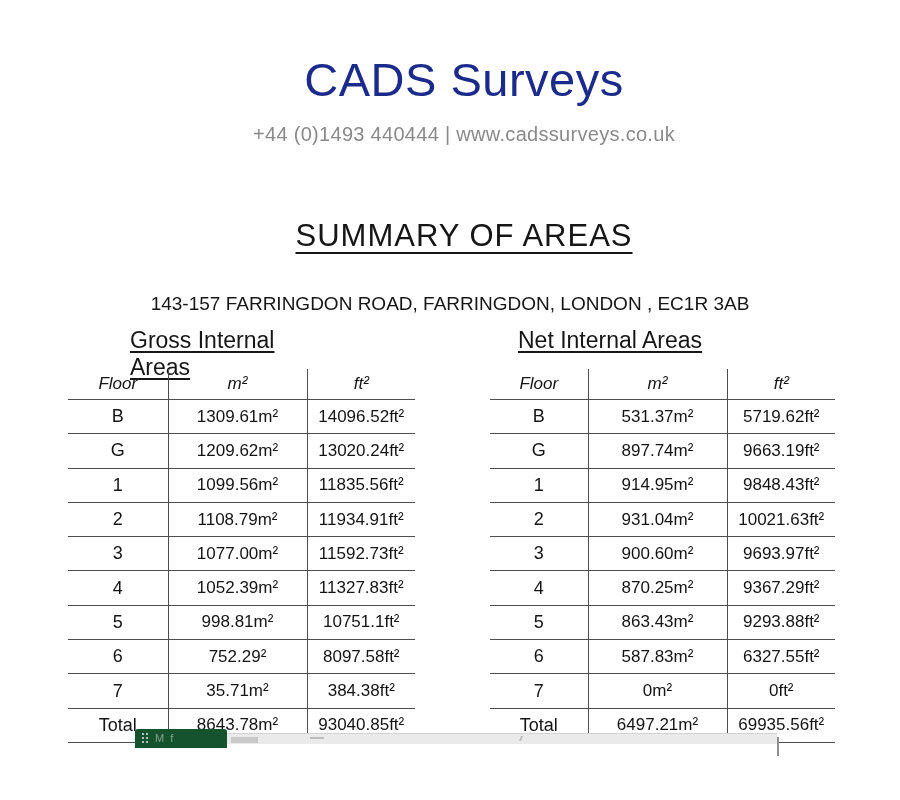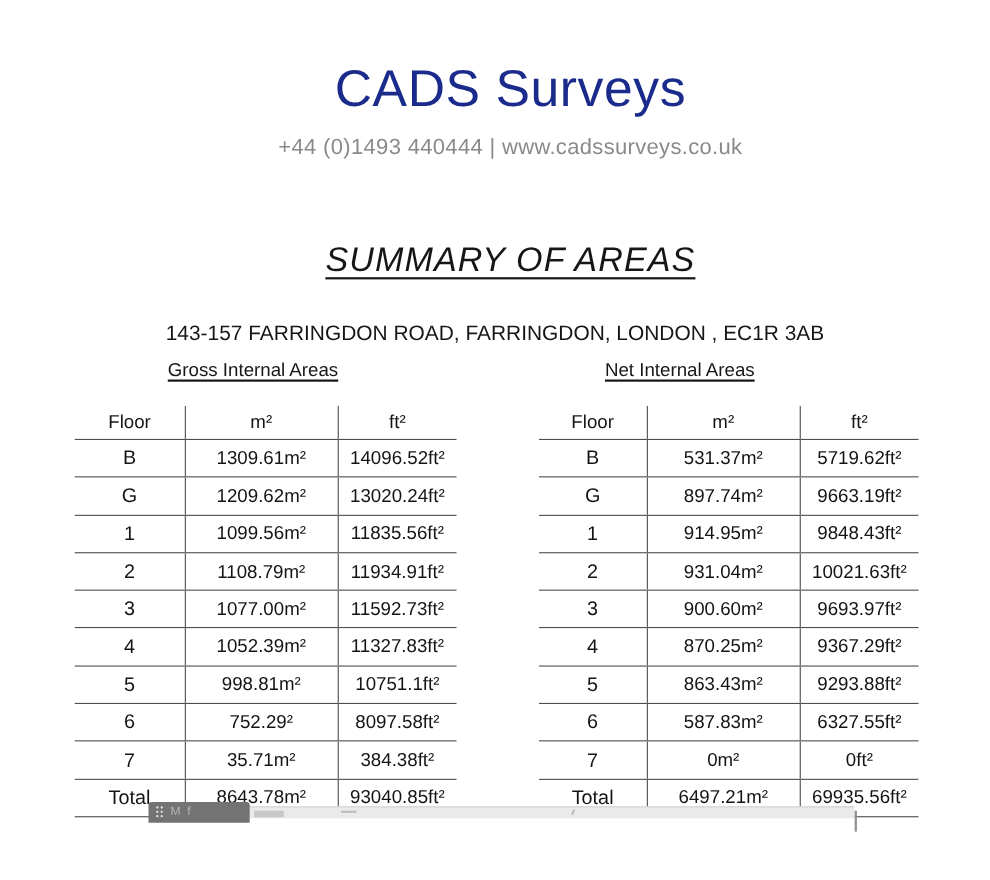--- a/index.html
+++ b/index.html
@@ -11,64 +11,63 @@
   }
   .centered{position:absolute;left:0;width:900px;text-align:center;}
   .shift{transform:translateX(14px);}
   .brand{top:52px;font-size:47px;color:#1b2b8c;letter-spacing:0.5px;}
   .contact{top:123px;font-size:20px;color:#8a8a8a;letter-spacing:0.3px;}
   .doc-title{top:218px;font-size:31px;letter-spacing:1px;}
   .doc-title span{
     text-decoration:underline;
     text-decoration-thickness:2px;
     text-underline-offset:6px;
-    font-style:italic;
   }
   .address{top:293px;font-size:19px;}
-  .tbl-heading{position:absolute;top:327px;width:200px;text-align:center;font-size:17px;}
+  .tbl-heading{position:absolute;top:327px;width:200px;text-align:left;font-size:23px;}
   .tbl-heading span{
     text-decoration:underline;
     text-decoration-thickness:1.5px;
     text-underline-offset:3px;
   }
   .heading-left{left:130px;}
   .heading-right{left:518px;}
 
   table.areas{
     position:absolute;top:369px;
     border-collapse:collapse;table-layout:fixed;
     z-index:2;
   }
   .areas-left{left:68px;width:347px;}
   .areas-right{left:490px;width:345px;}
   table.areas th, table.areas td{
     padding:0;margin:0;text-align:center;vertical-align:middle;
     font-weight:normal;font-size:17px;color:#141414;
     border-bottom:1.5px solid #4d4d4d;
   }
-  table.areas th{height:30px;}
+  table.areas th{height:30px;font-style:italic;}
   table.areas td{height:33.3px;}
   table.areas th:nth-child(n+2), table.areas td:nth-child(n+2){
     border-left:1.5px solid #4d4d4d;
   }
   table.areas td:first-child{font-size:18px;}
 
   
   .toolbar-strip{
     position:absolute;left:226px;top:733px;width:551px;height:10px;
     background:#eaeaea;border-top:1px solid #d2d2d2;z-index:3;
   }
   .toolbar-chip{
     position:absolute;left:5px;top:3px;width:27px;height:6px;background:#c8c8c8;
   }
   .toolbar-mark1{position:absolute;left:84px;top:3px;width:14px;height:2px;background:#bdbdbd;}
   .toolbar-mark2{position:absolute;left:294px;top:2px;width:2px;height:5px;background:#bdbdbd;transform:skewX(-20deg);}
   .toolbar-handle{
     position:absolute;left:135px;top:729px;width:92px;height:19px;
-    background:#737373;border-radius:3px 3px 0 0;z-index:4;
+    background:#14532d;border-radius:3px 3px 0 0;z-index:4;
   }
   .grip{
     position:absolute;left:7px;top:4px;width:7px;height:11px;
     display:grid;grid-template-columns:1fr 1fr;grid-template-rows:1fr 1fr 1fr;gap:1px;
   }
   .grip i{width:2px;height:2px;background:#e9e9ec;border-radius:50%;}
   .handle-glyphs{
     position:absolute;left:20px;top:3px;font-size:11px;color:#ffffff;opacity:.45;
     letter-spacing:6px;font-family:"Liberation Sans", sans-serif;
   }

